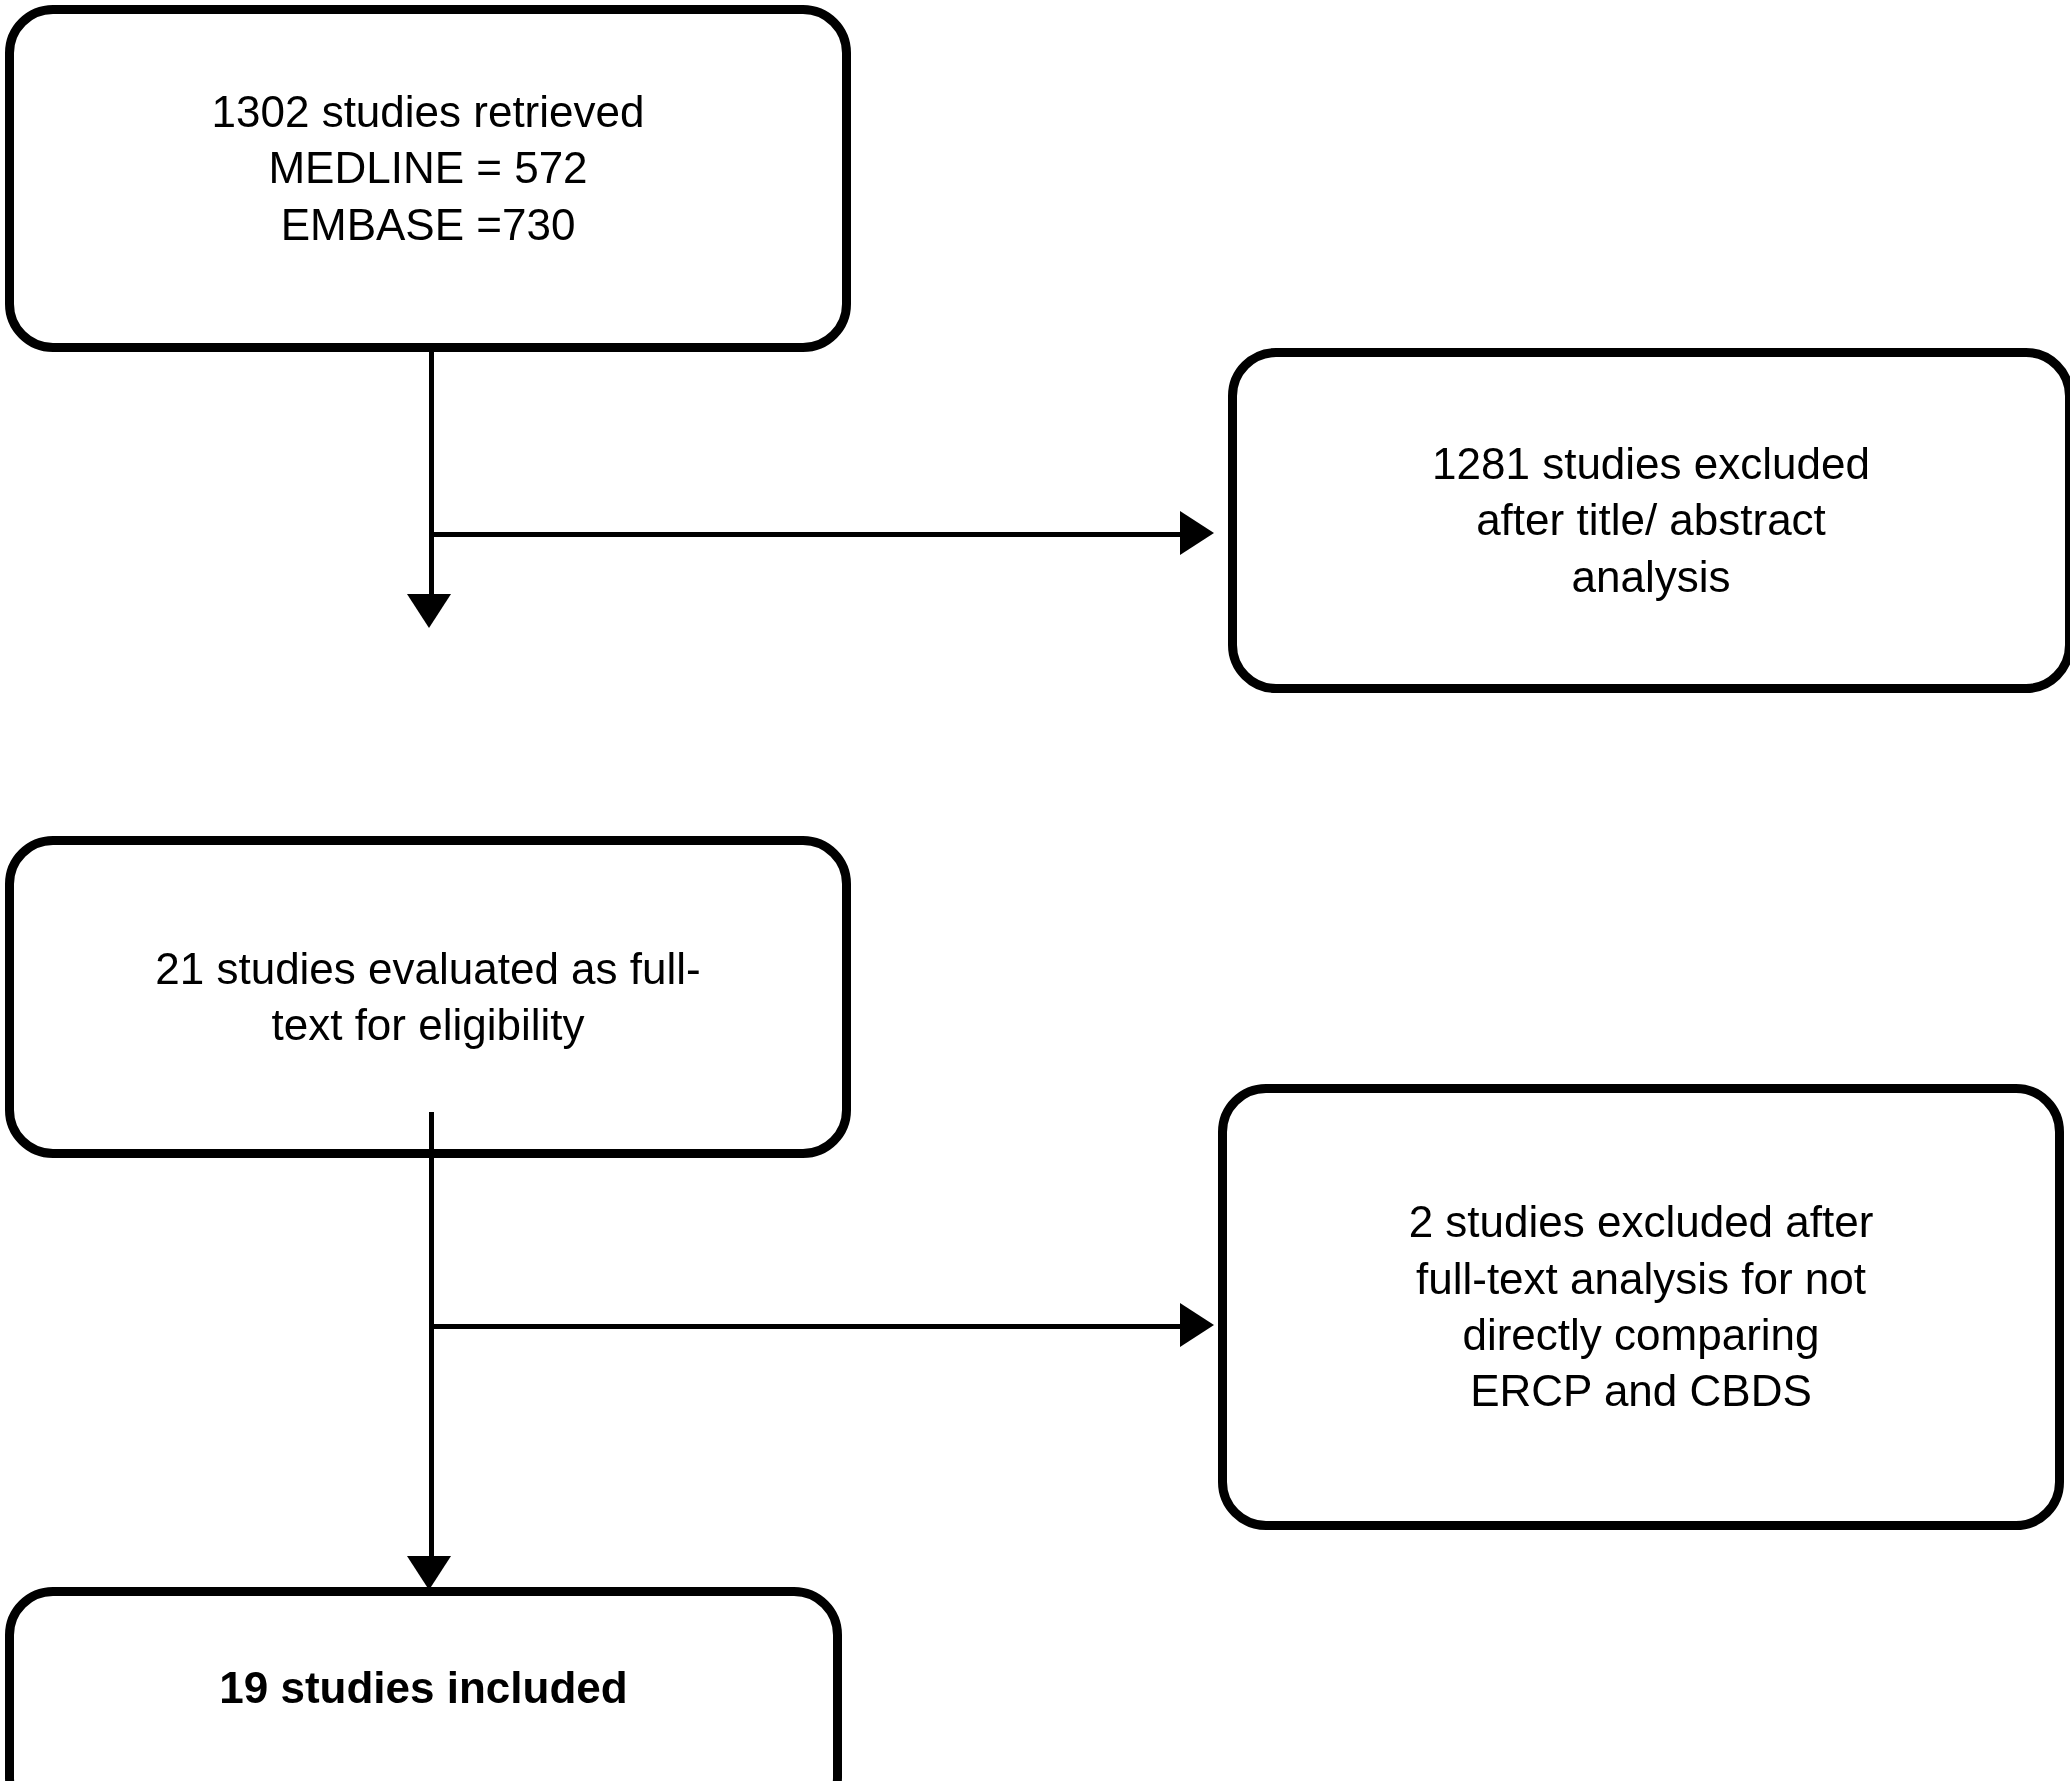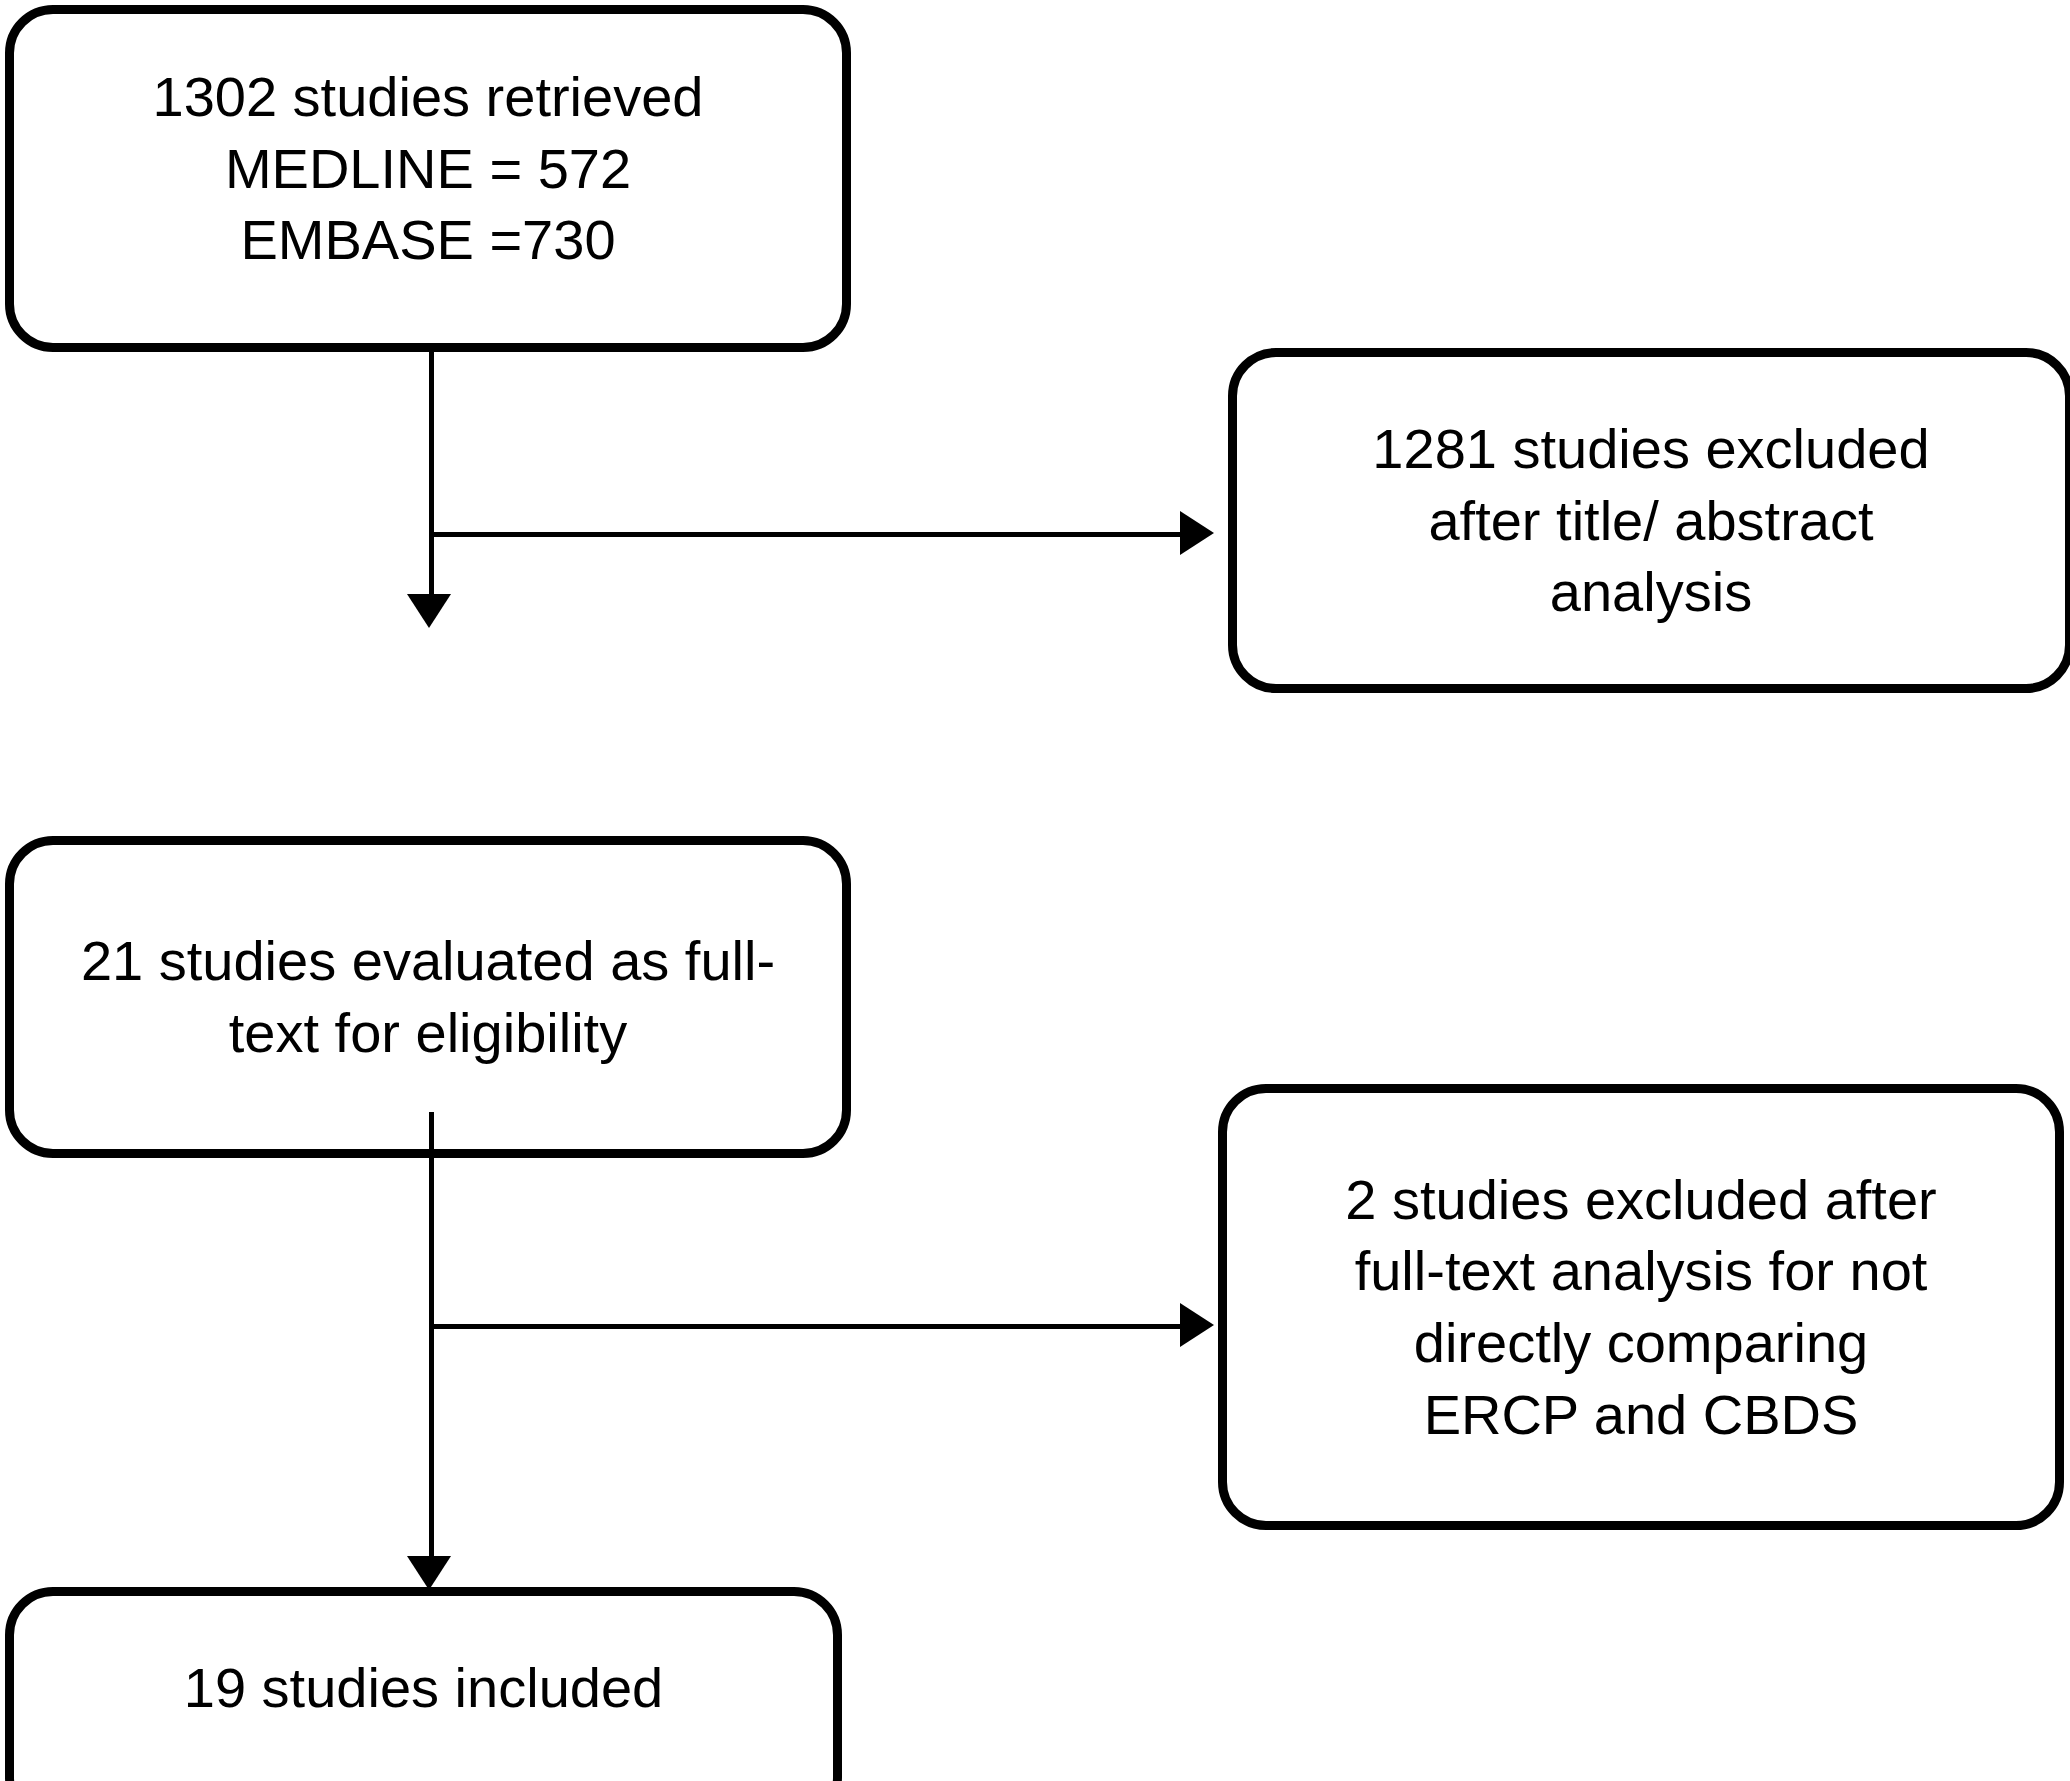--- a/index.html
+++ b/index.html
@@ -21,33 +21,33 @@
     border: 9px solid #000000;
     border-radius: 48px;
     background: #ffffff;
     display: flex;
     align-items: center;
     justify-content: center;
     text-align: center;
   }
   .box-text {
     font-family: "Liberation Sans", sans-serif;
-    font-size: 56px;
+    font-size: 44px;
     line-height: 1.28;
     color: #000000;
     white-space: pre-line;
     padding: 0 16px;
   }
   #box-1 { left: 5px;    top: 5px;    width: 846px;  height: 347px; }
   #box-1 .box-text { transform: translateY(-10px); }
   #box-2 { left: 5px;    top: 792px;  width: 846px;  height: 322px; margin-top: 44px; }
   #box-3 { left: 1228px; top: 348px;  width: 846px;  height: 345px; }
   #box-4 { left: 1218px; top: 1084px; width: 846px;  height: 446px; text-align: center; }
   #box-5 { left: 5px;    top: 1587px; width: 837px;  height: 238px; }
-  #box-5 .box-text { transform: translateY(-18px); }
+  #box-5 .box-text { transform: translateY(-18px); font-weight: bold; }
 
   
   .vline {
     position: absolute;
     width: 5px;
     background: #000000;
   }
   .hline {
     position: absolute;
     height: 5px;

